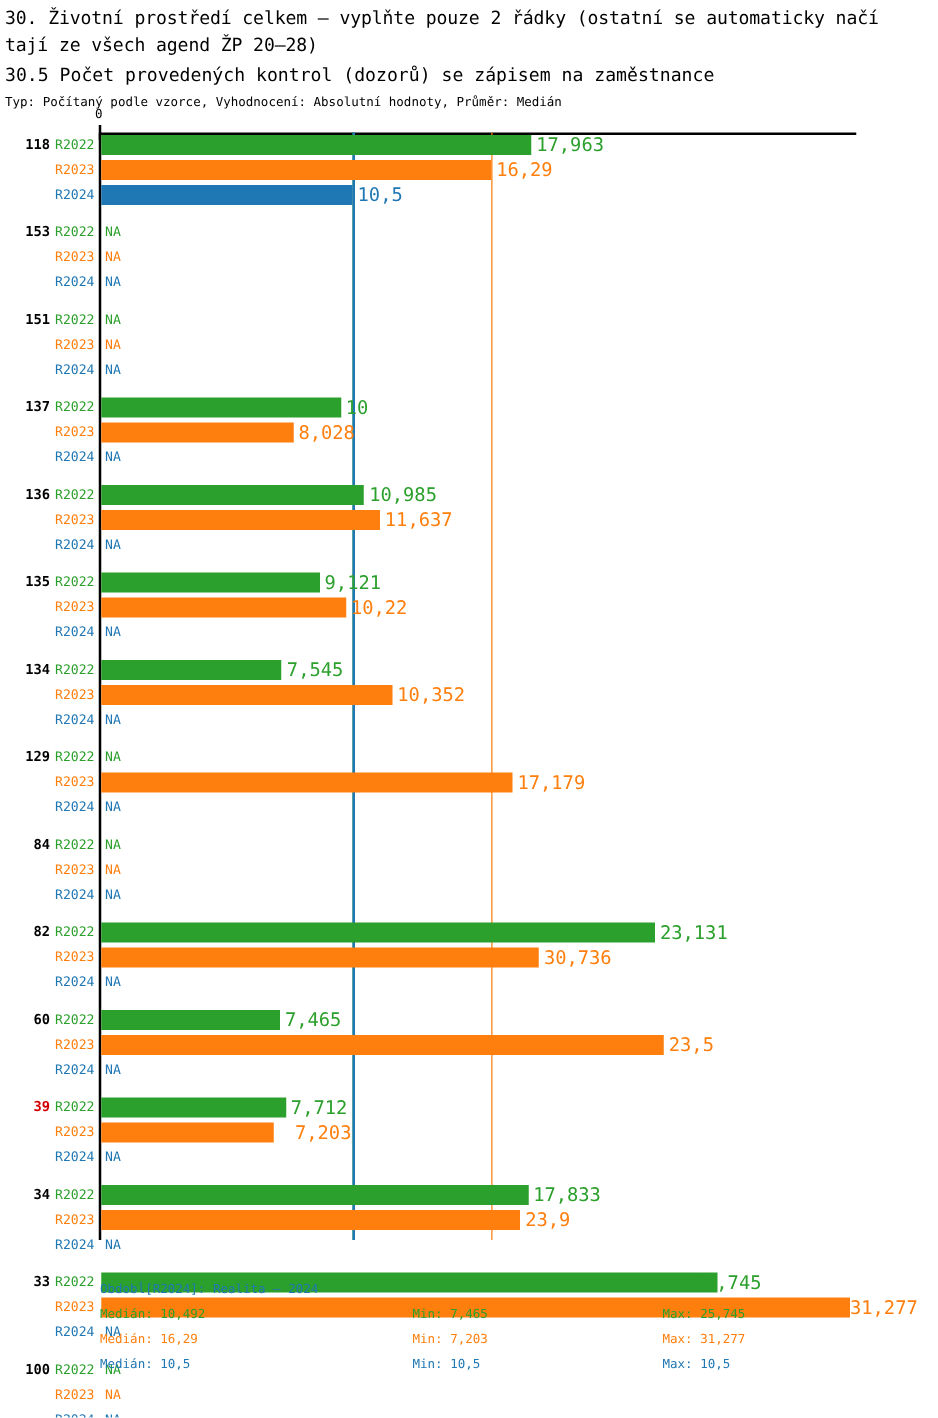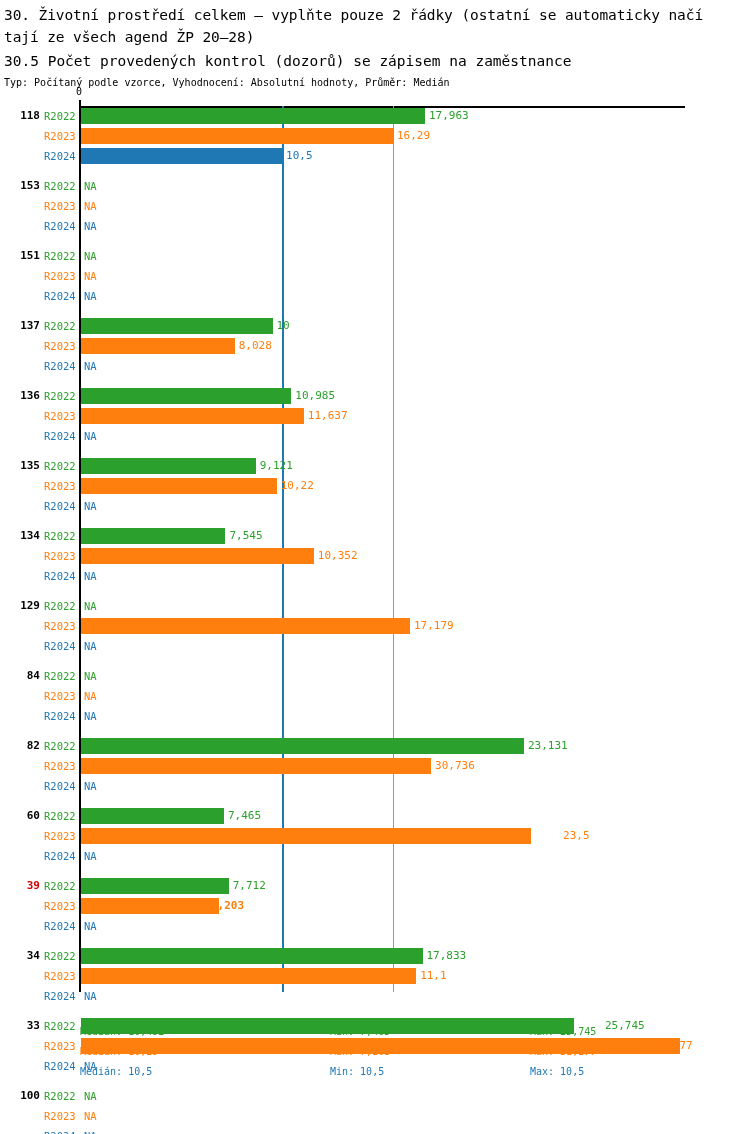--- a/index.html
+++ b/index.html
@@ -111,21 +111,21 @@
   }
   .bar {
     position: absolute;
     left: 81px;
     top: 0;
     height: 16px;
   }
   .bar-value {
     position: absolute;
     top: 0;
-    font-size: 11px;
+    font-size: 15px;
     line-height: 16px;
     white-space: nowrap;
     text-align: center;
   }
   .na-value {
     position: absolute;
     left: 84px;
     top: 0;
     font-size: 10.5px;
     line-height: 16px;
@@ -339,72 +339,72 @@
       <div class="group">
         <div class="group-label" style="top: 720px; color: rgb(0, 0, 0);">60</div>
         <div class="row" style="top: 720px;">
           <span class="row-series-label" style="color: rgb(44, 160, 44);">R2022</span>
           <div class="bar" style="width: 142.955px; background: rgb(44, 160, 44);"></div>
           <span class="bar-value" style="color: rgb(44, 160, 44); left: 227.955px;">7,465</span>
         </div>
         <div class="row" style="top: 740px;">
           <span class="row-series-label" style="color: rgb(255, 127, 14);">R2023</span>
           <div class="bar" style="width: 450.025px; background: rgb(255, 127, 14);"></div>
-          <span class="bar-value" style="color: rgb(255, 127, 14); left: 535.025px; margin-left: 28px;">23,5</span>
+          <span class="bar-value" style="color: rgb(255, 127, 14); left: 535.025px;">23,5</span>
         </div>
         <div class="row" style="top: 760px;">
           <span class="row-series-label" style="color: rgb(31, 119, 180);">R2024</span>
           <span class="na-value" style="color: rgb(31, 119, 180);">NA</span>
         </div>
       </div>
       <div class="group">
         <div class="group-label" style="top: 790px; color: rgb(212, 0, 0);">39</div>
         <div class="row" style="top: 790px;">
           <span class="row-series-label" style="color: rgb(44, 160, 44);">R2022</span>
           <div class="bar" style="width: 147.685px; background: rgb(44, 160, 44);"></div>
           <span class="bar-value" style="color: rgb(44, 160, 44); left: 232.685px;">7,712</span>
         </div>
         <div class="row" style="top: 810px;">
           <span class="row-series-label" style="color: rgb(255, 127, 14);">R2023</span>
           <div class="bar" style="width: 137.937px; background: rgb(255, 127, 14);"></div>
-          <span class="bar-value" style="color: rgb(255, 127, 14); left: 211px; font-weight: bold;">7,203</span>
+          <span class="bar-value" style="color: rgb(255, 127, 14); left: 236px;">7,203</span>
         </div>
         <div class="row" style="top: 830px;">
           <span class="row-series-label" style="color: rgb(31, 119, 180);">R2024</span>
           <span class="na-value" style="color: rgb(31, 119, 180);">NA</span>
         </div>
       </div>
       <div class="group">
         <div class="group-label" style="top: 860px; color: rgb(0, 0, 0);">34</div>
         <div class="row" style="top: 860px;">
           <span class="row-series-label" style="color: rgb(44, 160, 44);">R2022</span>
           <div class="bar" style="width: 341.502px; background: rgb(44, 160, 44);"></div>
           <span class="bar-value" style="color: rgb(44, 160, 44); left: 426.502px;">17,833</span>
         </div>
         <div class="row" style="top: 880px;">
           <span class="row-series-label" style="color: rgb(255, 127, 14);">R2023</span>
           <div class="bar" style="width: 335.125px; background: rgb(255, 127, 14);"></div>
-          <span class="bar-value" style="color: rgb(255, 127, 14); left: 420.125px;">11,1</span>
+          <span class="bar-value" style="color: rgb(255, 127, 14); left: 420.125px;">23,9</span>
         </div>
         <div class="row" style="top: 900px;">
           <span class="row-series-label" style="color: rgb(31, 119, 180);">R2024</span>
           <span class="na-value" style="color: rgb(31, 119, 180);">NA</span>
         </div>
       </div>
       <div class="group">
         <div class="group-label" style="top: 930px; color: rgb(0, 0, 0);">33</div>
         <div class="row" style="top: 930px;">
           <span class="row-series-label" style="color: rgb(44, 160, 44);">R2022</span>
           <div class="bar" style="width: 493.017px; background: rgb(44, 160, 44);"></div>
-          <span class="bar-value" style="color: rgb(44, 160, 44); left: 605px;">25,745</span>
+          <span class="bar-value" style="color: rgb(44, 160, 44); left: 555px;">25,745</span>
         </div>
         <div class="row" style="top: 950px;">
           <span class="row-series-label" style="color: rgb(255, 127, 14);">R2023</span>
           <div class="bar" style="width: 598.955px; background: rgb(255, 127, 14);"></div>
-          <span class="bar-value" style="color: rgb(255, 127, 14); left: 653px;">31,277</span>
+          <span class="bar-value" style="color: rgb(255, 127, 14); left: 680px;">31,277</span>
         </div>
         <div class="row" style="top: 970px;">
           <span class="row-series-label" style="color: rgb(31, 119, 180);">R2024</span>
           <span class="na-value" style="color: rgb(31, 119, 180);">NA</span>
         </div>
       </div>
       <div class="group">
         <div class="group-label" style="top: 1000px; color: rgb(0, 0, 0);">100</div>
         <div class="row" style="top: 1000px;">
           <span class="row-series-label" style="color: rgb(44, 160, 44);">R2022</span>
@@ -416,20 +416,23 @@
         </div>
         <div class="row" style="top: 1040px;">
           <span class="row-series-label" style="color: rgb(31, 119, 180);">R2024</span>
           <span class="na-value" style="color: rgb(31, 119, 180);">NA</span>
         </div>
       </div>
     </div>
 </div>
 
 <div id="legend">
+  <div class="legend-row">
+    <span class="legend-cell lc-0" style="color: rgb(31, 119, 180);">Obdobĺ[R2024]: Realita – 2024</span>
+  </div>
   <div class="legend-row">
     <span class="legend-cell lc-s0" style="color: rgb(44, 160, 44);">Medián: 10,492</span>
     <span class="legend-cell lc-s1" style="color: rgb(44, 160, 44);">Min: 7,465</span>
     <span class="legend-cell lc-s2" style="color: rgb(44, 160, 44);">Max: 25,745</span>
   </div>
   <div class="legend-row">
     <span class="legend-cell lc-s0" style="color: rgb(255, 127, 14);">Medián: 16,29</span>
     <span class="legend-cell lc-s1" style="color: rgb(255, 127, 14);">Min: 7,203</span>
     <span class="legend-cell lc-s2" style="color: rgb(255, 127, 14);">Max: 31,277</span>
   </div>

